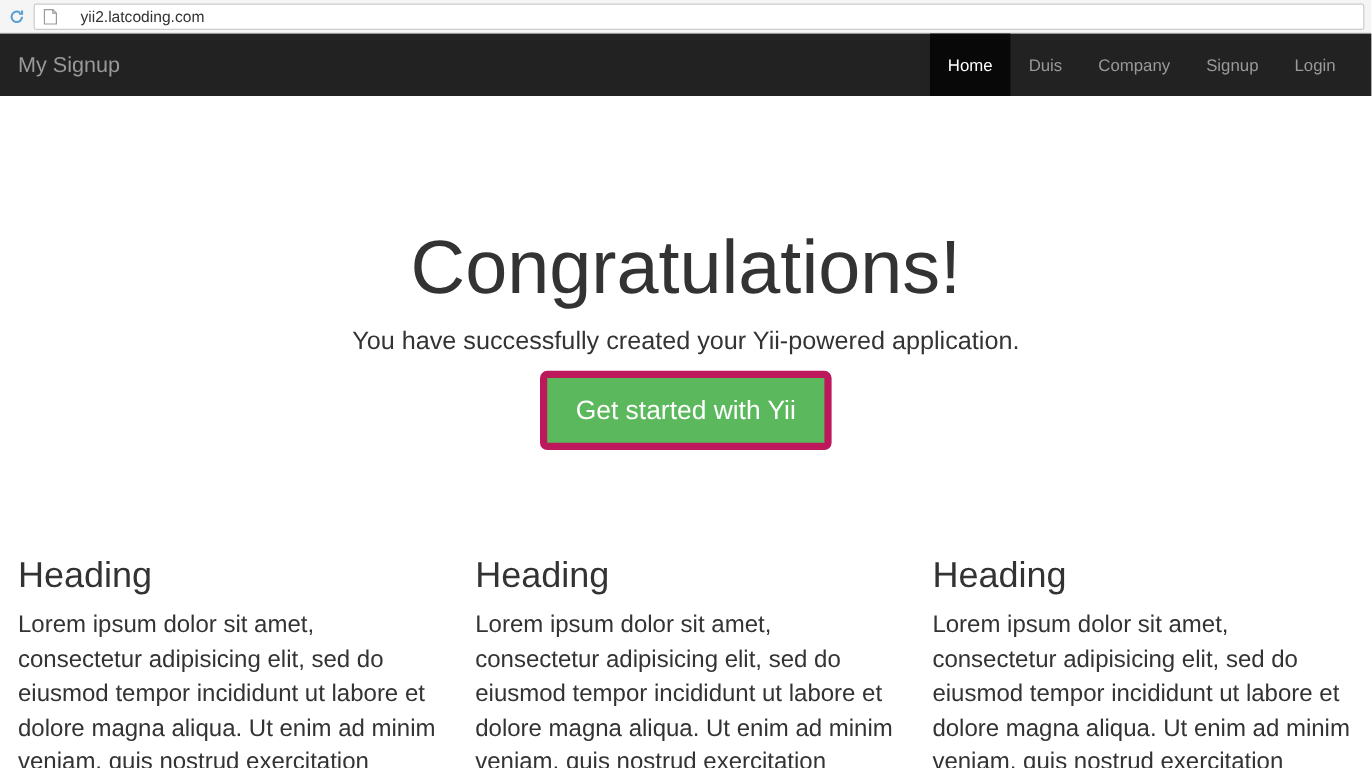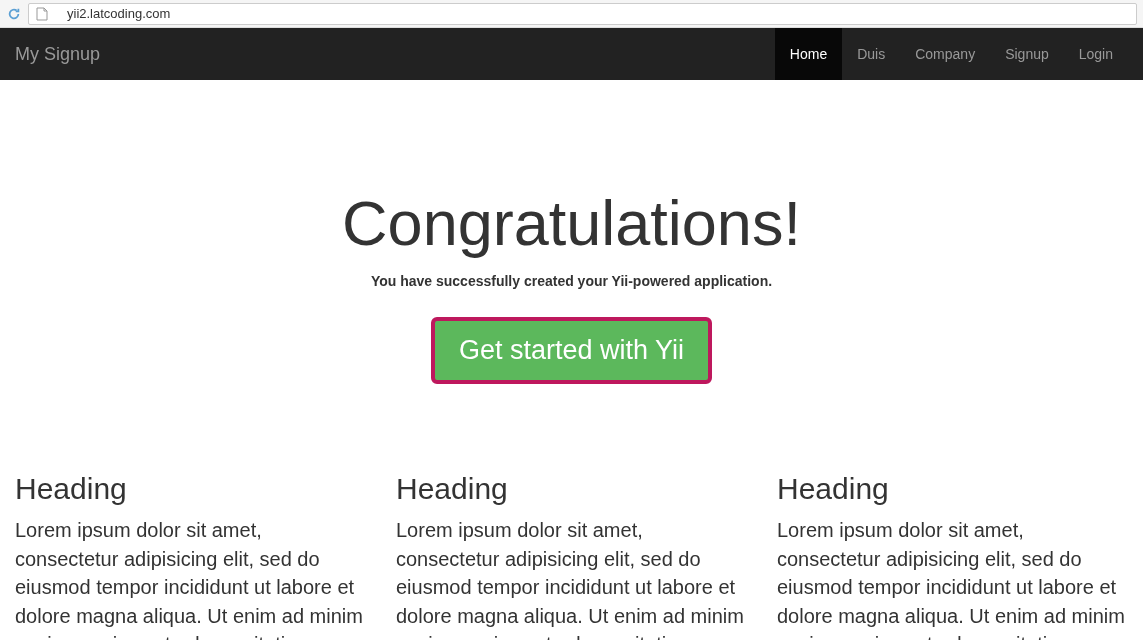--- a/index.html
+++ b/index.html
@@ -98,33 +98,33 @@
       background: #fff;
     }
     .jumbotron h1 {
       font-size: 63px;
       font-weight: 400;
       color: #333;
       margin-top: 59px;
       margin-bottom: 14px;
     }
     .jumbotron .lead {
-      font-size: 14px;
-      font-weight: 700;
-      color: #333;
-      margin-bottom: 28px;
+      font-size: 21px;
+      font-weight: 400;
+      color: #333;
+      margin-bottom: 12px;
     }
     .btn-success {
       display: inline-block;
       background: #5cb85c;
       color: #fff;
-      font-size: 27px;
+      font-size: 22px;
       padding: 14px 24px;
       border-radius: 6px;
-      border: 4px solid #be185d;
+      border: 6px solid #be185d;
       cursor: pointer;
       text-decoration: none;
     }
     .body-content {
       padding: 0 15px;
     }
     .row {
       display: flex;
       gap: 30px;
       margin-top: 40px;

